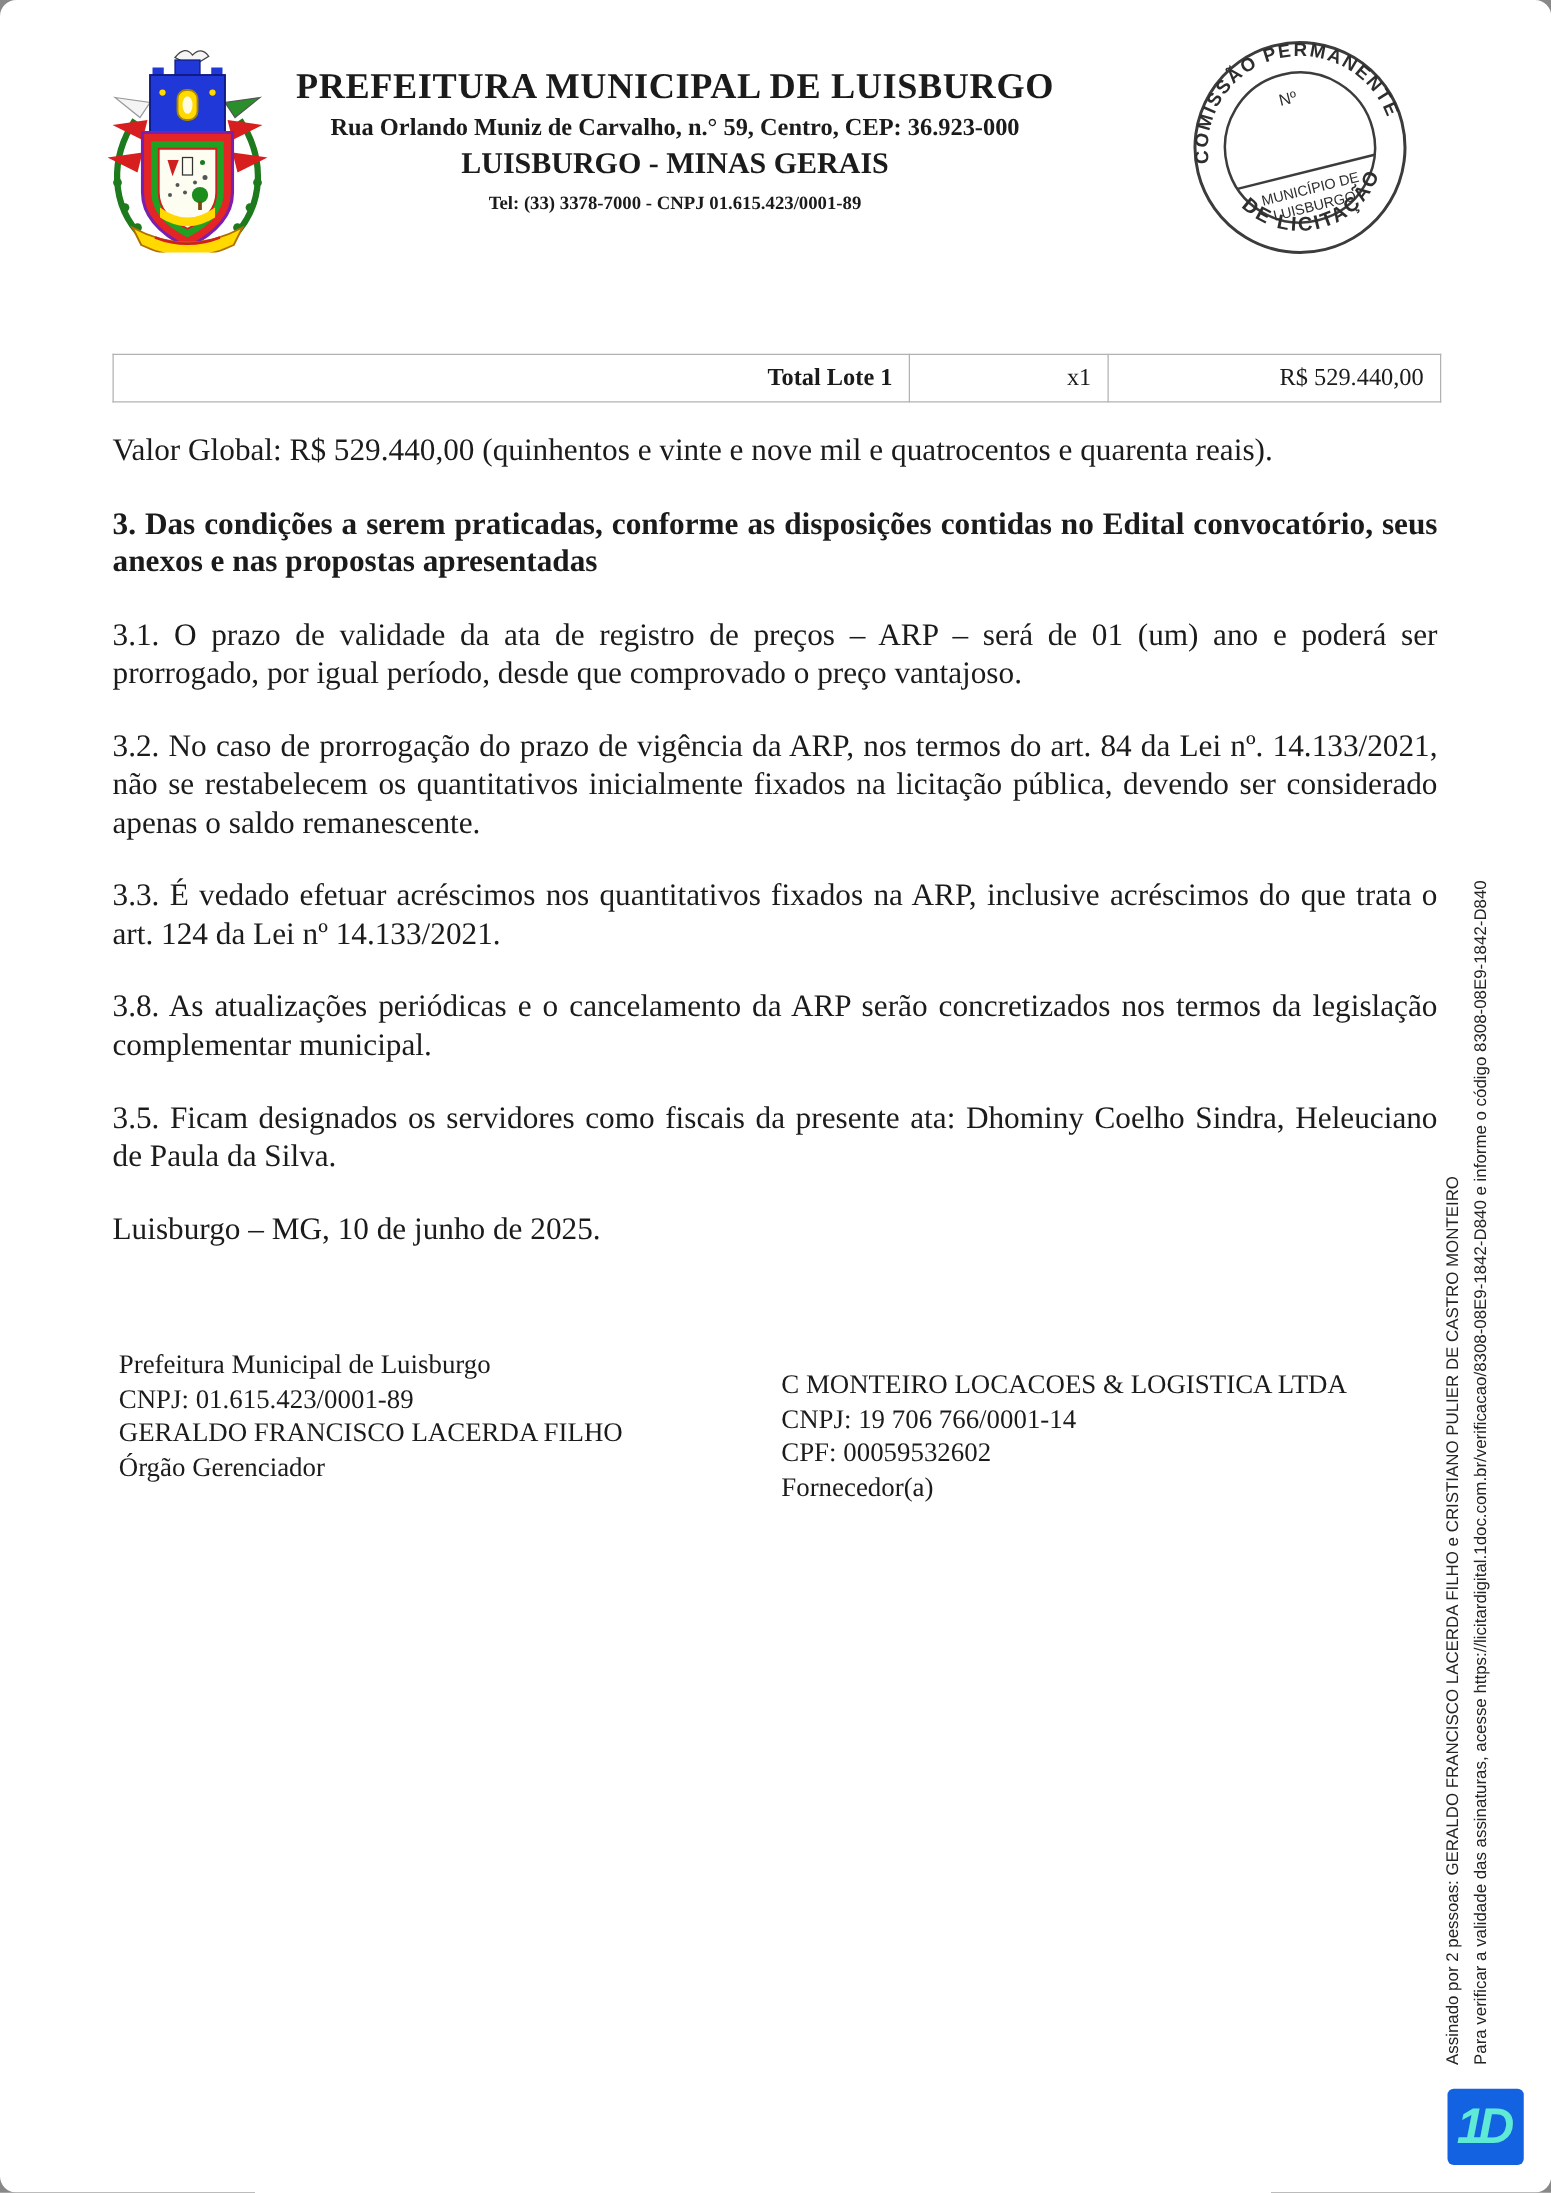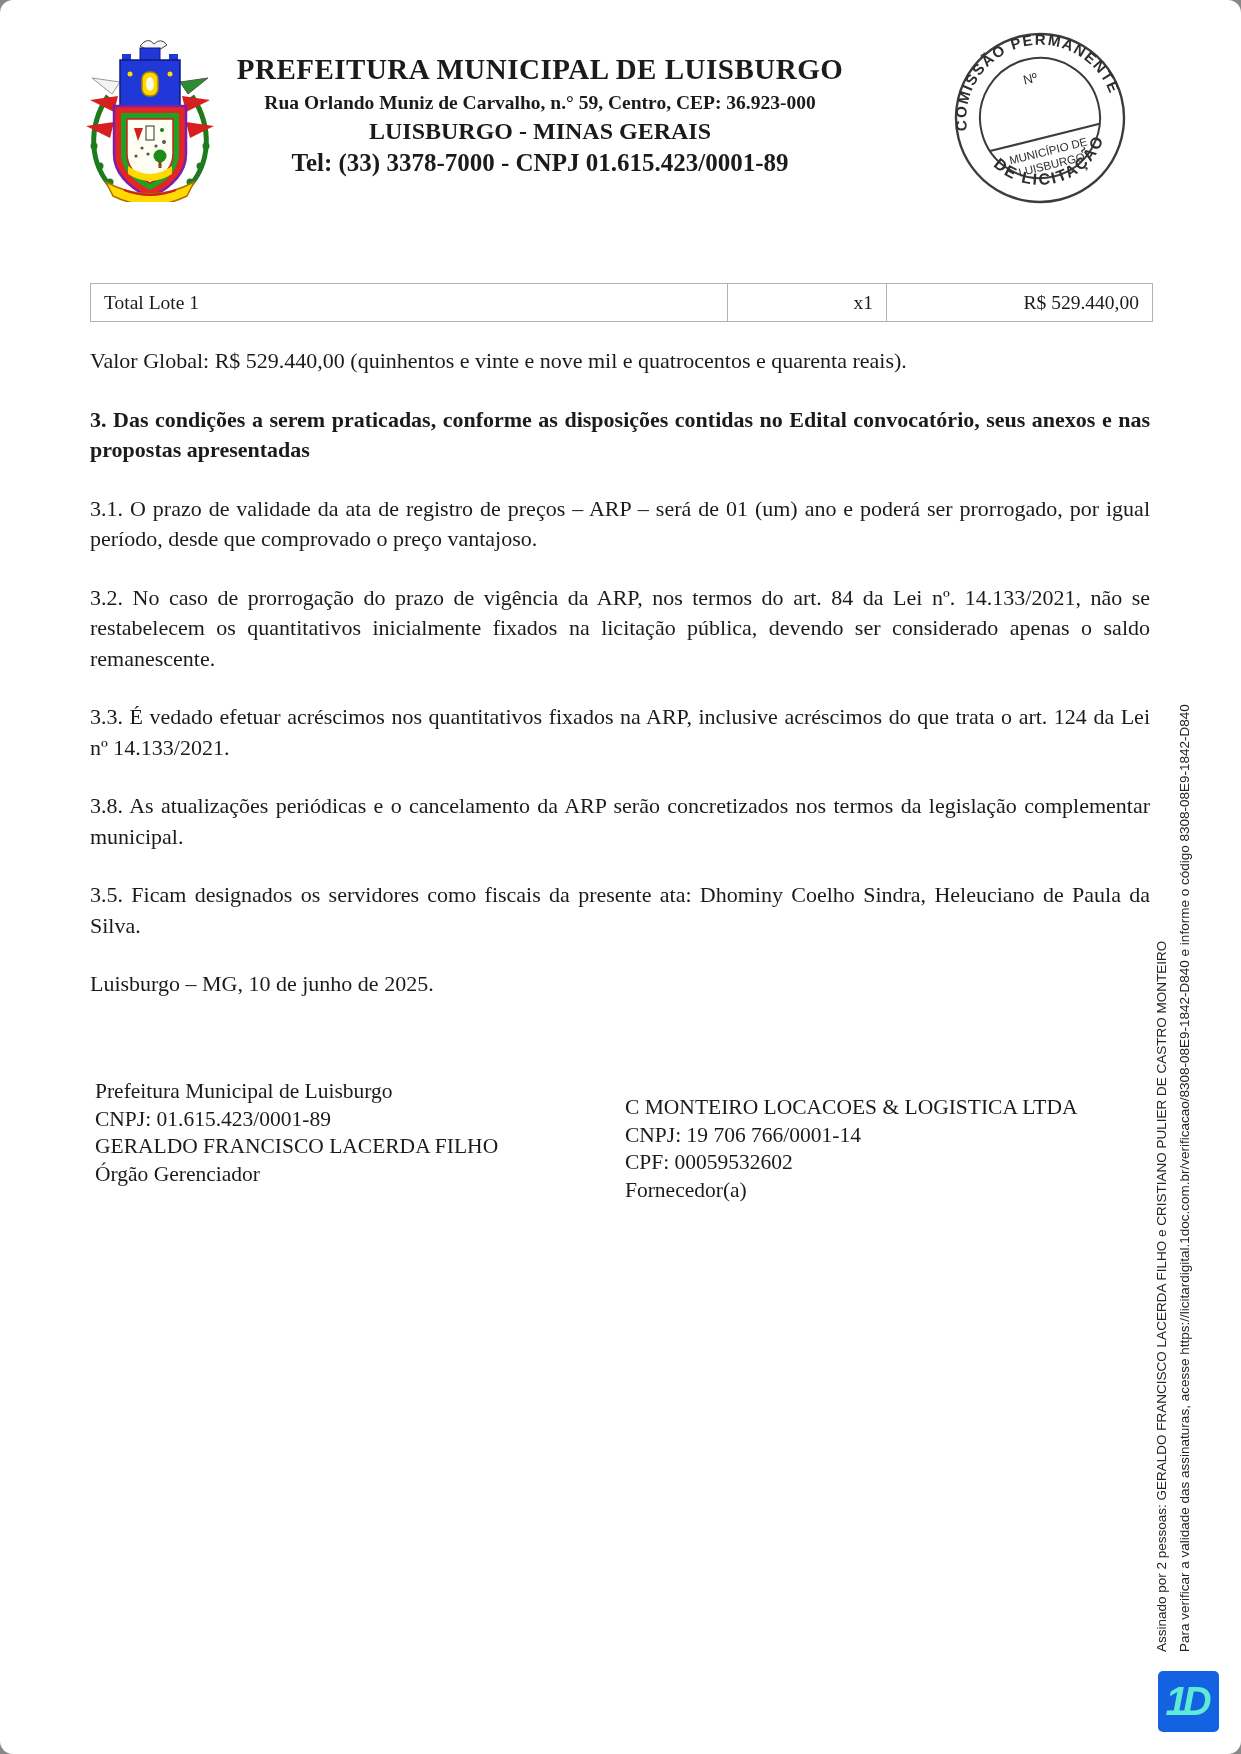--- a/index.html
+++ b/index.html
@@ -7,34 +7,34 @@
     position:relative;width:1241px;height:1754px;background:#ffffff;
     margin:0 auto;overflow:hidden;
     font-family:"Liberation Serif", serif;color:#1b1b1b;border-radius:13px;
   }
   
   .crest{position:absolute;left:84px;top:34px;width:132px;height:168px;}
   .header-text{position:absolute;left:225px;top:52px;width:630px;text-align:center;font-weight:bold;}
   .header-title{font-size:29px;line-height:34px;letter-spacing:.5px;}
   .header-address{font-size:19.5px;line-height:25px;margin-top:4px;}
   .header-city{font-size:24px;line-height:29px;margin-top:2px;}
-  .header-tel{font-size:25px;line-height:28px;margin-top:3px;}
+  .header-tel{font-size:15px;line-height:28px;margin-top:3px;}
   .stamp{position:absolute;left:950px;top:28px;width:180px;height:180px;}
   .stamp text{font-family:"Liberation Sans",sans-serif;fill:#2e2e2e;}
   
   .total-table{position:absolute;left:90px;top:283px;border-collapse:collapse;table-layout:fixed;}
   .total-table td{
     border:1.8px solid #b2b2b2;height:38px;font-size:19.5px;
     padding:0 13px;box-sizing:border-box;white-space:nowrap;
   }
-  .td-label{width:637px;font-weight:normal;text-align:left;}
+  .td-label{width:637px;font-weight:bold;text-align:right;}
   .td-qty{width:159px;text-align:right;}
   .td-value{width:266px;text-align:right;}
   
-  .body-text{position:absolute;left:90px;top:346px;width:1060px;font-size:22px;line-height:30.5px;text-align:justify;}
+  .body-text{position:absolute;left:90px;top:346px;width:1060px;font-size:25px;line-height:30.5px;text-align:justify;}
   .body-text p{margin:0 0 28px 0;}
   .body-text p.bold{font-weight:bold;}
   .body-text p.left{text-align:left;}
   
   .sig-block{position:absolute;font-size:21.5px;line-height:27.5px;}
   .sig-left{left:95px;top:1078px;width:450px;}
   .sig-right{left:625px;top:1094px;width:505px;}
   
   .v-line{
     position:absolute;transform-origin:0 0;transform:rotate(-90deg);

